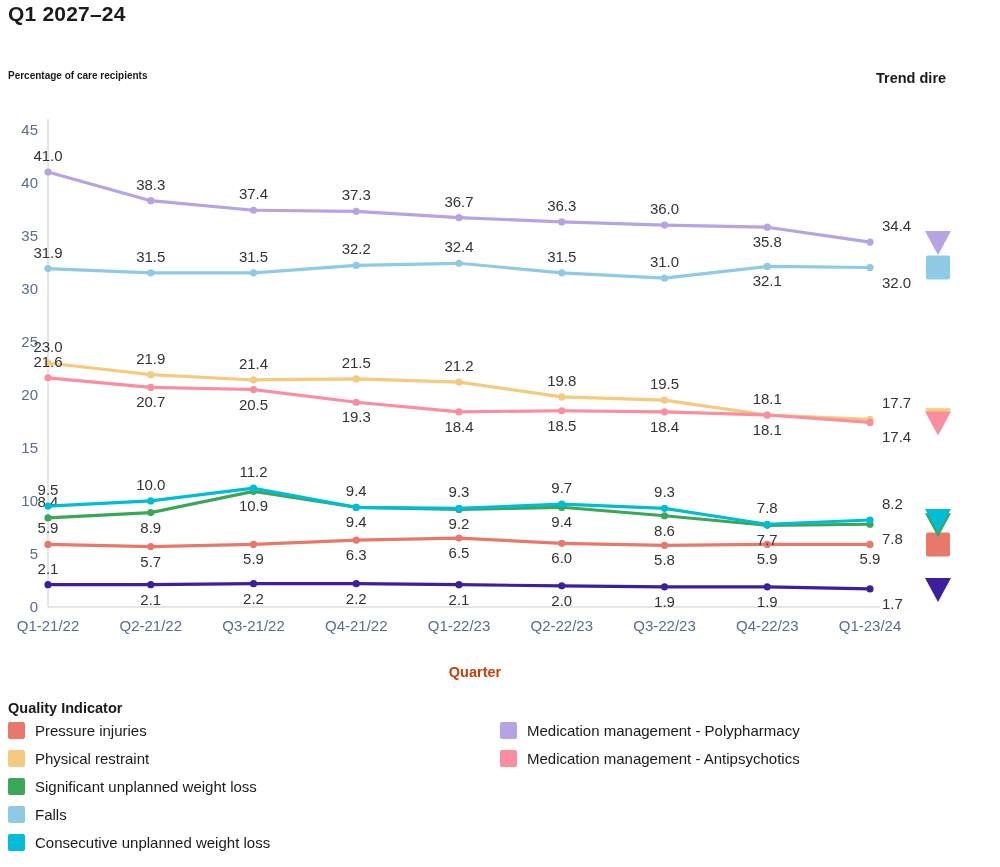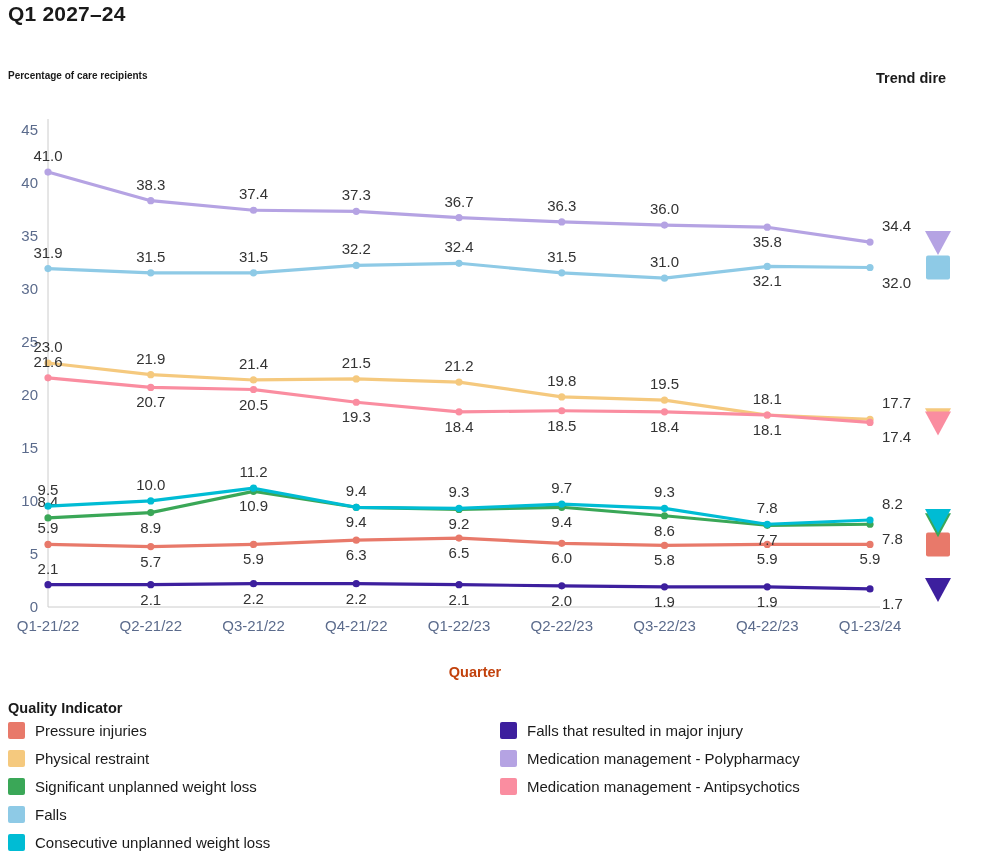--- a/index.html
+++ b/index.html
@@ -350,24 +350,20 @@
           <span class="legend-swatch" style="background: rgb(142, 202, 230);"></span>
           <span class="legend-label">Falls</span>
         </div>
         <div class="legend-item">
           <span class="legend-swatch" style="background: rgb(0, 188, 212);"></span>
           <span class="legend-label">Consecutive unplanned weight loss</span>
         </div>
       </div>
     <div class="legend-col col-right" id="legend-right">
         <div class="legend-item">
-          <span class="legend-swatch" style="background: rgb(61, 31, 158);"></span>
-          <span class="legend-label">Falls that resulted in major injury</span>
-        </div>
-        <div class="legend-item">
           <span class="legend-swatch" style="background: rgb(181, 163, 227);"></span>
           <span class="legend-label">Medication management - Polypharmacy</span>
         </div>
         <div class="legend-item">
           <span class="legend-swatch" style="background: rgb(250, 141, 160);"></span>
           <span class="legend-label">Medication management - Antipsychotics</span>
         </div>
       </div>
   </div>
 </div>

